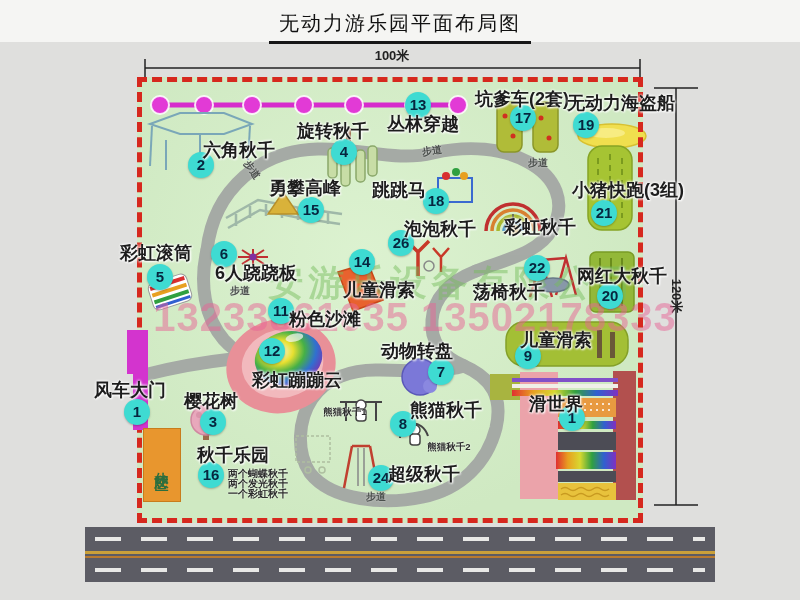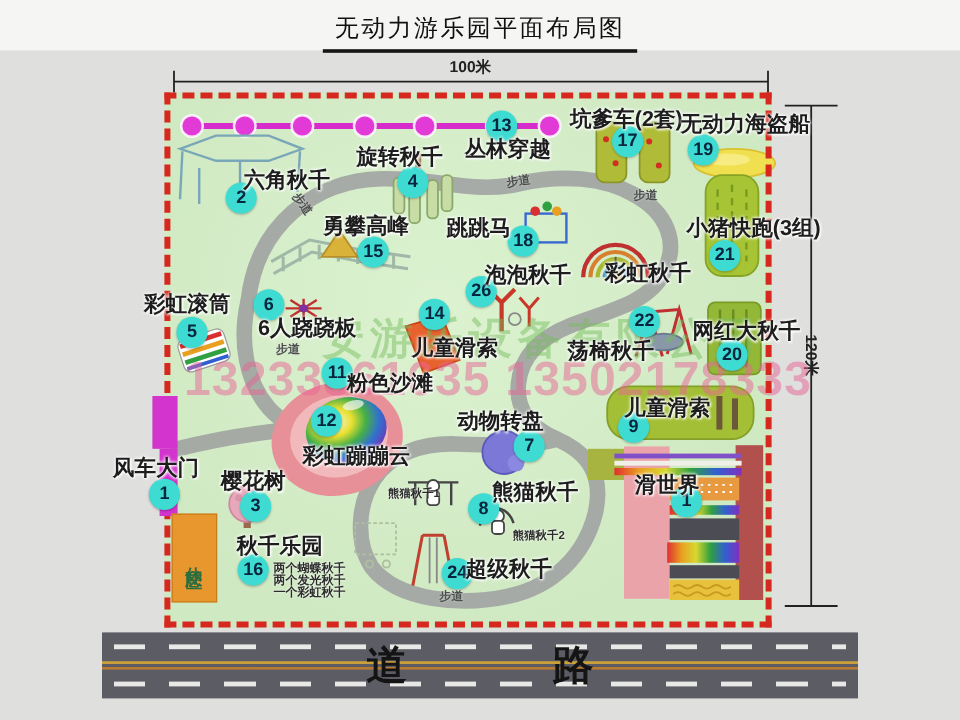--- a/index.html
+++ b/index.html
@@ -365,14 +365,13 @@
     <div class="walkway" style="transform: translate(-50%, -50%) rotate(0deg); left: 240px; top: 291px;">步道</div>
     <div class="walkway" style="transform: translate(-50%, -50%) rotate(0deg); left: 376px; top: 497px;">步道</div>
     <div class="small-label" style="left: 345px; top: 412px;">熊猫秋千1</div>
     <div class="small-label" style="left: 449px; top: 447px;">熊猫秋千2</div>
   </div>
 
 <div class="road">
   <div class="lane-line top"></div>
   <div class="center-line"></div>
   <div class="lane-line bottom"></div>
-  <div class="road-label">道 路</div>
 </div>
 
 </body></html>

